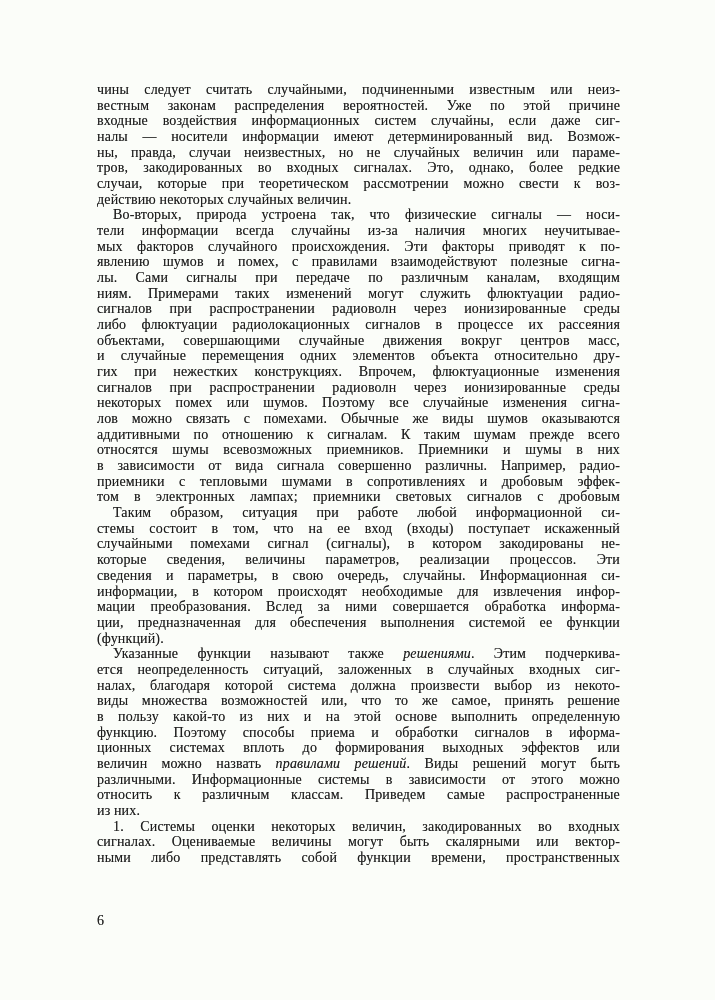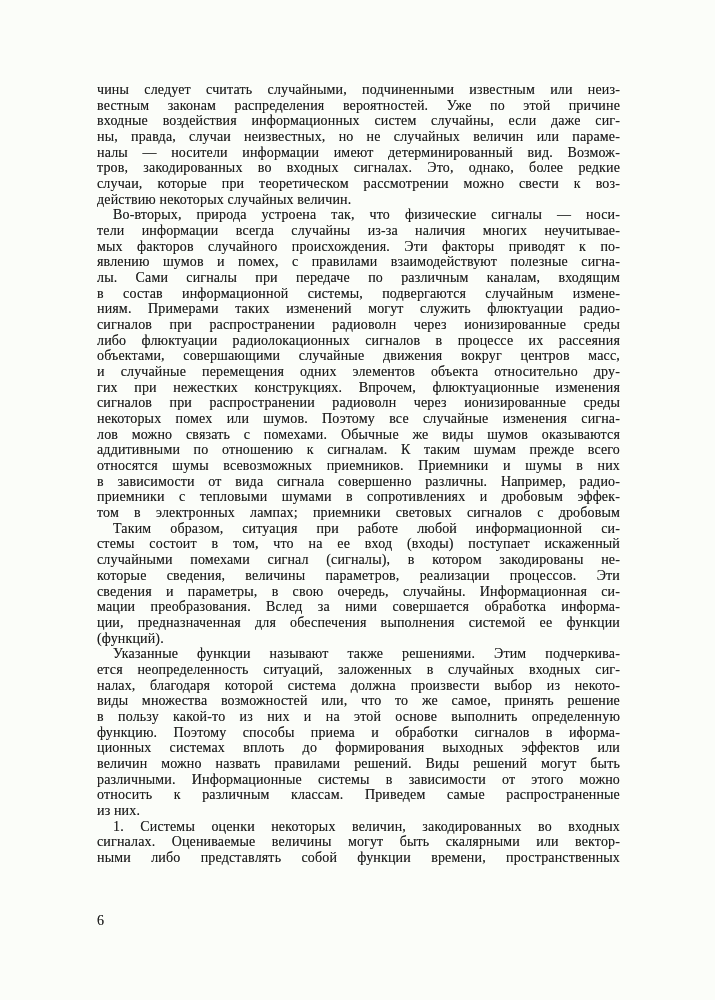--- a/index.html
+++ b/index.html
@@ -32,52 +32,52 @@
     text-shadow: 0 0 0.4px rgba(30,30,30,0.55);
   }
   .line.last {
     text-align: center;
     text-align-last: left;
   }
   .line.indent {
     text-indent: 16px;
   }
   .em {
+    font-style: italic;
   }
   .page-number {
     position: absolute;
     left: 97px;
     top: 913px;
     font-size: 14px;
     line-height: 15.67px;
     text-shadow: 0 0 0.4px rgba(30,30,30,0.55);
   }
 </style>
 </head>
 <body>
 
 <div class="page">
   <main class="text-column">
       <div>
         <div class="line"><span>чины следует считать случайными, подчиненными известным или неиз-</span></div>
         <div class="line"><span>вестным законам распределения вероятностей. Уже по этой причине</span></div>
         <div class="line"><span>входные воздействия информационных систем случайны, если даже сиг-</span></div>
+        <div class="line"><span>налы — носители информации имеют детерминированный вид. Возмож-</span></div>
         <div class="line"><span>ны, правда, случаи неизвестных, но не случайных величин или параме-</span></div>
-        <div class="line"><span>налы — носители информации имеют детерминированный вид. Возмож-</span></div>
         <div class="line"><span>тров, закодированных во входных сигналах. Это, однако, более редкие</span></div>
         <div class="line"><span>случаи, которые при теоретическом рассмотрении можно свести к воз-</span></div>
         <div class="line last"><span>действию некоторых случайных величин.</span></div>
       </div>
       <div>
         <div class="line indent"><span>Во-вторых, природа устроена так, что физические сигналы — носи-</span></div>
         <div class="line"><span>тели информации всегда случайны из-за наличия многих неучитывае-</span></div>
         <div class="line"><span>мых факторов случайного происхождения. Эти факторы приводят к по-</span></div>
         <div class="line"><span>явлению шумов и помех, с правилами взаимодействуют полезные сигна-</span></div>
         <div class="line"><span>лы. Сами сигналы при передаче по различным каналам, входящим</span></div>
-        <div class="line"><span>в состав информационной системы, подвергаются случайным измене-</span></div>
         <div class="line"><span>ниям. Примерами таких изменений могут служить флюктуации радио-</span></div>
         <div class="line"><span>сигналов при распространении радиоволн через ионизированные среды</span></div>
         <div class="line"><span>либо флюктуации радиолокационных сигналов в процессе их рассеяния</span></div>
         <div class="line"><span>объектами, совершающими случайные движения вокруг центров масс,</span></div>
         <div class="line"><span>и случайные перемещения одних элементов объекта относительно дру-</span></div>
         <div class="line"><span>гих при нежестких конструкциях. Впрочем, флюктуационные изменения</span></div>
         <div class="line"><span>сигналов при распространении радиоволн через ионизированные среды</span></div>
         <div class="line"><span>некоторых помех или шумов. Поэтому все случайные изменения сигна-</span></div>
         <div class="line"><span>лов можно связать с помехами. Обычные же виды шумов оказываются</span></div>
         <div class="line"><span>аддитивными по отношению к сигналам. К таким шумам прежде всего</span></div>
@@ -85,20 +85,21 @@
         <div class="line"><span>в зависимости от вида сигнала совершенно различны. Например, радио-</span></div>
         <div class="line"><span>приемники с тепловыми шумами в сопротивлениях и дробовым эффек-</span></div>
         <div class="line"><span>том в электронных лампах; приемники световых сигналов с дробовым</span></div>
       </div>
       <div>
         <div class="line indent"><span>Таким образом, ситуация при работе любой информационной си-</span></div>
         <div class="line"><span>стемы состоит в том, что на ее вход (входы) поступает искаженный</span></div>
         <div class="line"><span>случайными помехами сигнал (сигналы), в котором закодированы не-</span></div>
         <div class="line"><span>которые сведения, величины параметров, реализации процессов. Эти</span></div>
         <div class="line"><span>сведения и параметры, в свою очередь, случайны. Информационная си-</span></div>
+        <div class="line"><span>информации, в котором происходят необходимые для извлечения инфор-</span></div>
         <div class="line"><span>мации преобразования. Вслед за ними совершается обработка информа-</span></div>
         <div class="line"><span>ции, предназначенная для обеспечения выполнения системой ее функции</span></div>
         <div class="line last"><span>(функций).</span></div>
       </div>
       <div>
         <div class="line indent"><span>Указанные функции называют также </span><span class="em">решениями</span><span>. Этим подчеркива-</span></div>
         <div class="line"><span>ется неопределенность ситуаций, заложенных в случайных входных сиг-</span></div>
         <div class="line"><span>налах, благодаря которой система должна произвести выбор из некото-</span></div>
         <div class="line"><span>виды множества возможностей или, что то же самое, принять решение</span></div>
         <div class="line"><span>в пользу какой-то из них и на этой основе выполнить определенную</span></div>

